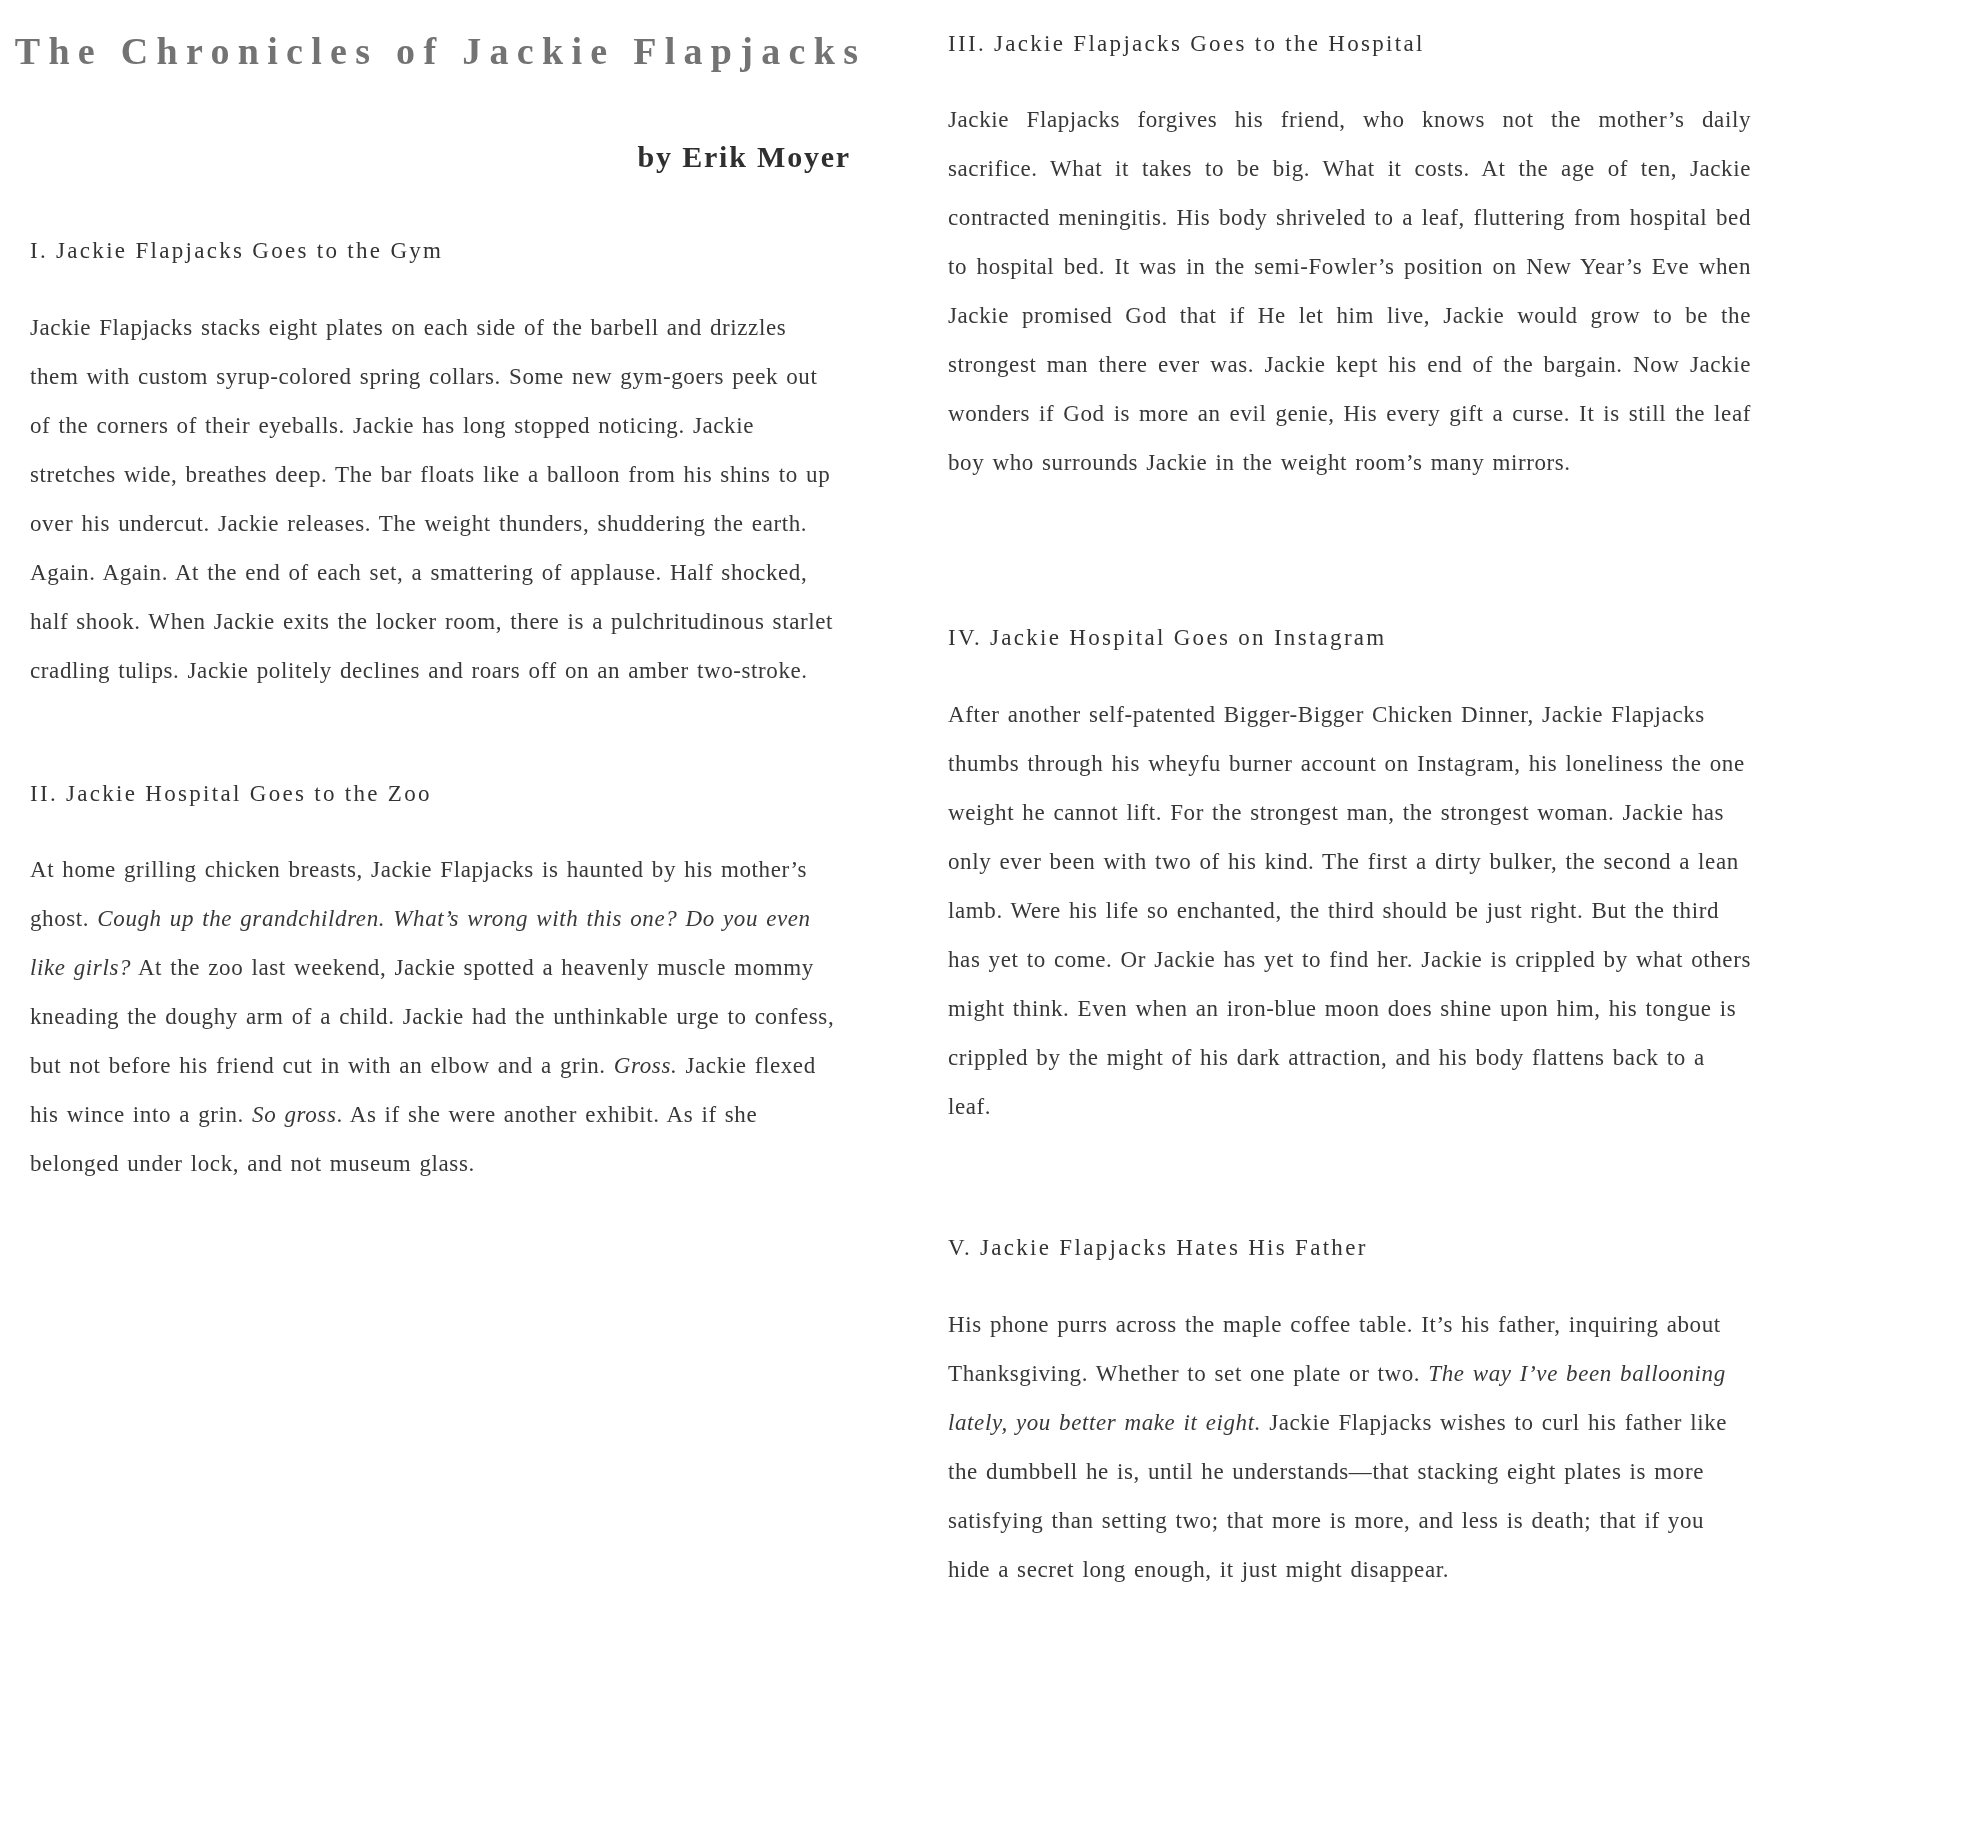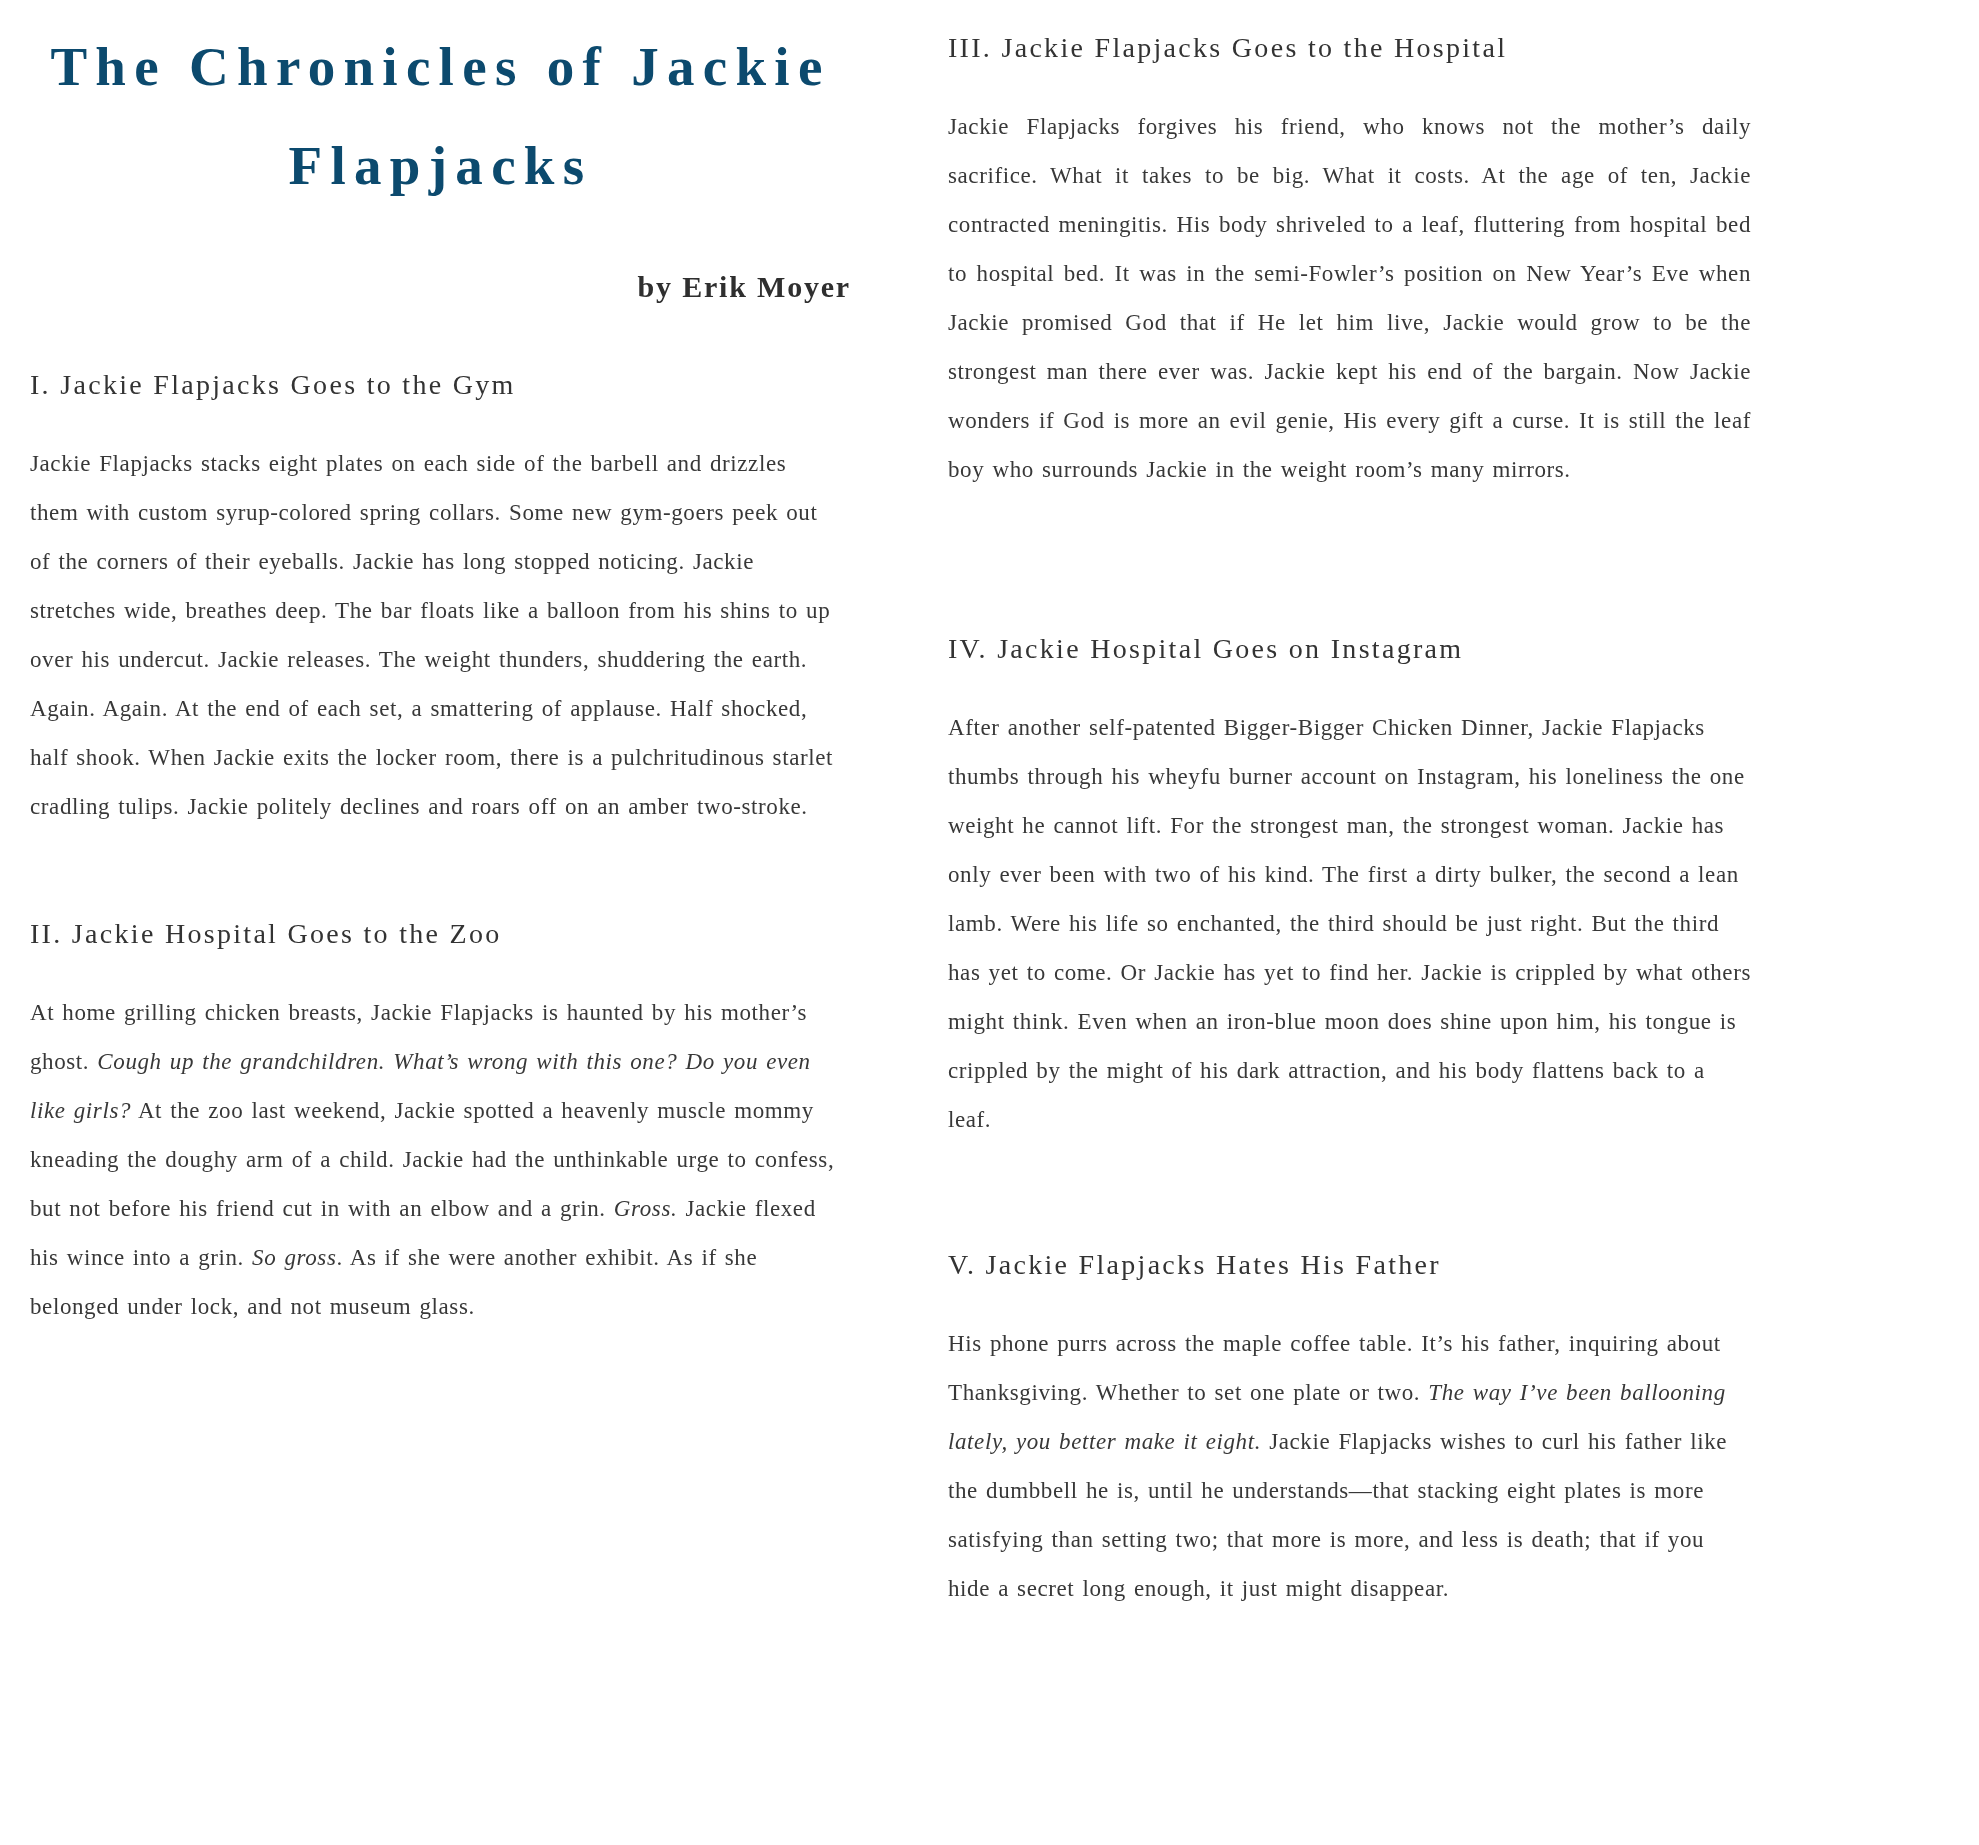--- a/index.html
+++ b/index.html
@@ -25,43 +25,43 @@
     margin-right: 97px;
     flex: 0 0 auto;
   }
   .col-right {
     width: 817px;
     flex: 0 0 auto;
   }
   h1.doc-title {
     margin: 0 -26px;
     text-align: center;
-    font-size: 55px;
+    font-size: 38px;
     font-weight: 700;
     letter-spacing: 8.3px;
     line-height: 1.8;
-    color: #0c4a6e;
+    color: #737373;
   }
   .byline {
     margin: 55px 0 0 0;
     text-align: right;
     font-size: 30px;
     font-weight: 700;
     letter-spacing: 1.8px;
     color: #2f2f2f;
   }
   section.doc-section { margin: 0; }
   .col-left section.first { margin-top: 63px; }
   .col-left section.second { margin-top: 85px; }
   .col-right section.first { margin-top: 13px; }
   .col-right section.fourth { margin-top: 137px; }
   .col-right section.fifth { margin-top: 103px; }
   h2.section-heading {
     margin: 0;
-    font-size: 28px;
+    font-size: 23px;
     font-weight: 400;
     letter-spacing: 2.3px;
     line-height: 1.25;
     color: #333333;
   }
   p.para {
     margin: 37px 14px 0 0;
     font-size: 23px;
     line-height: 49px;
     letter-spacing: 0.6px;

